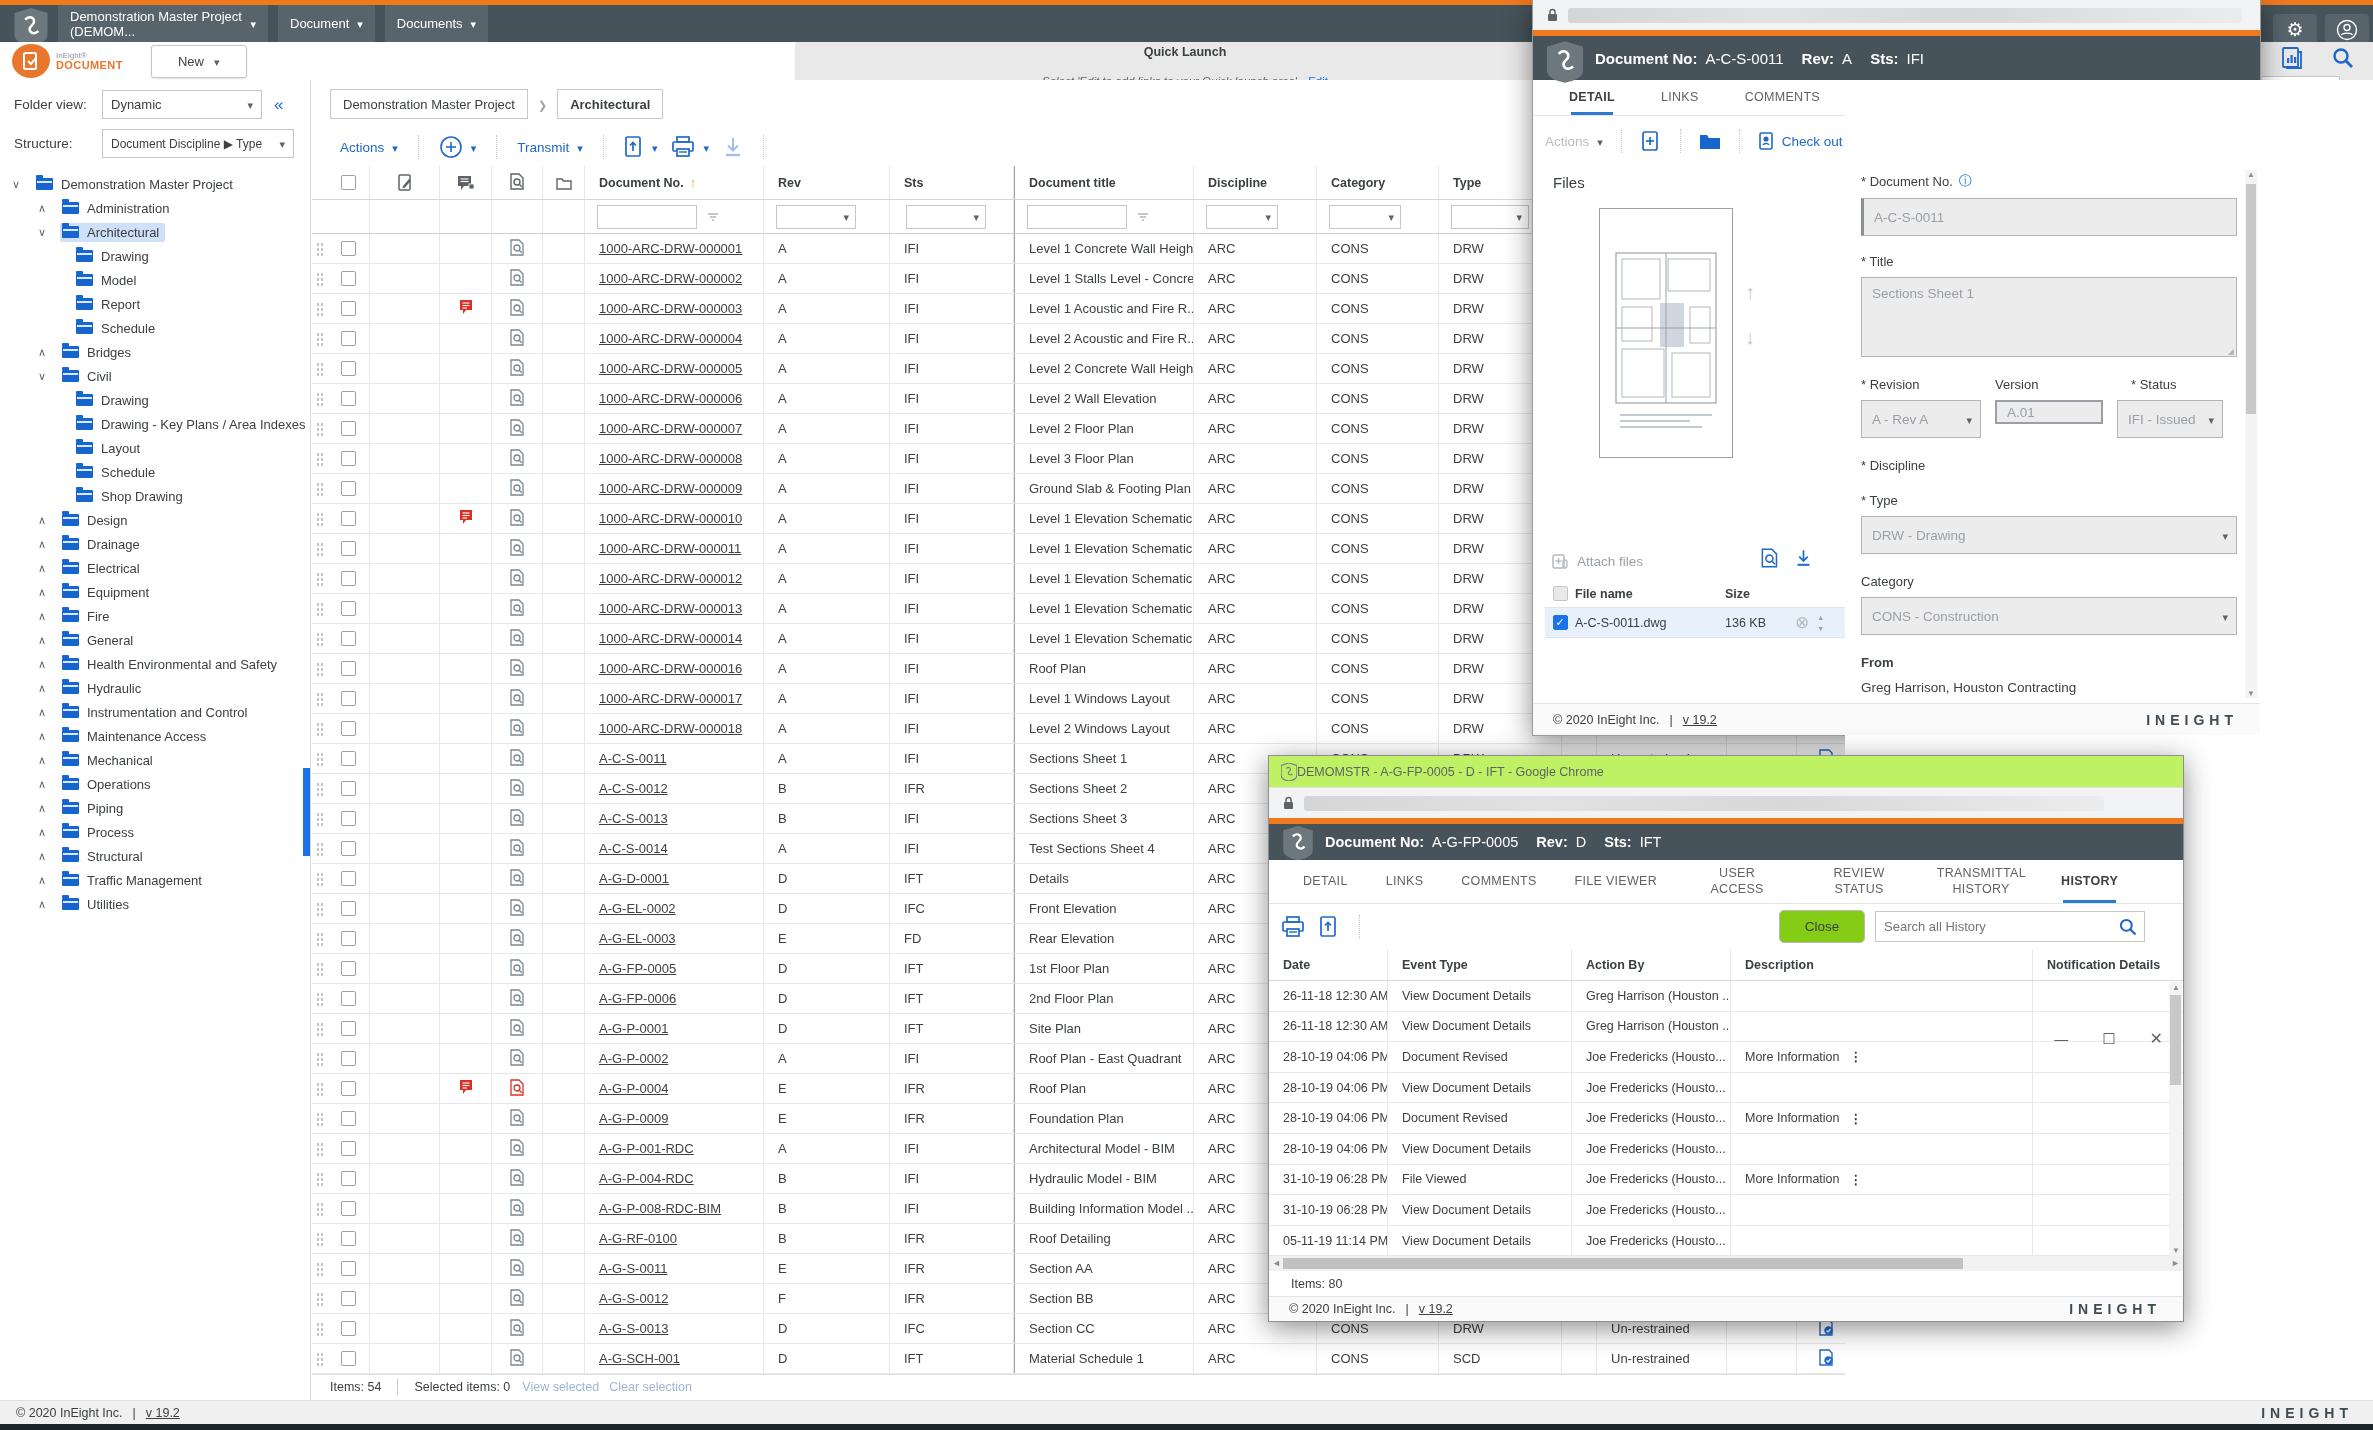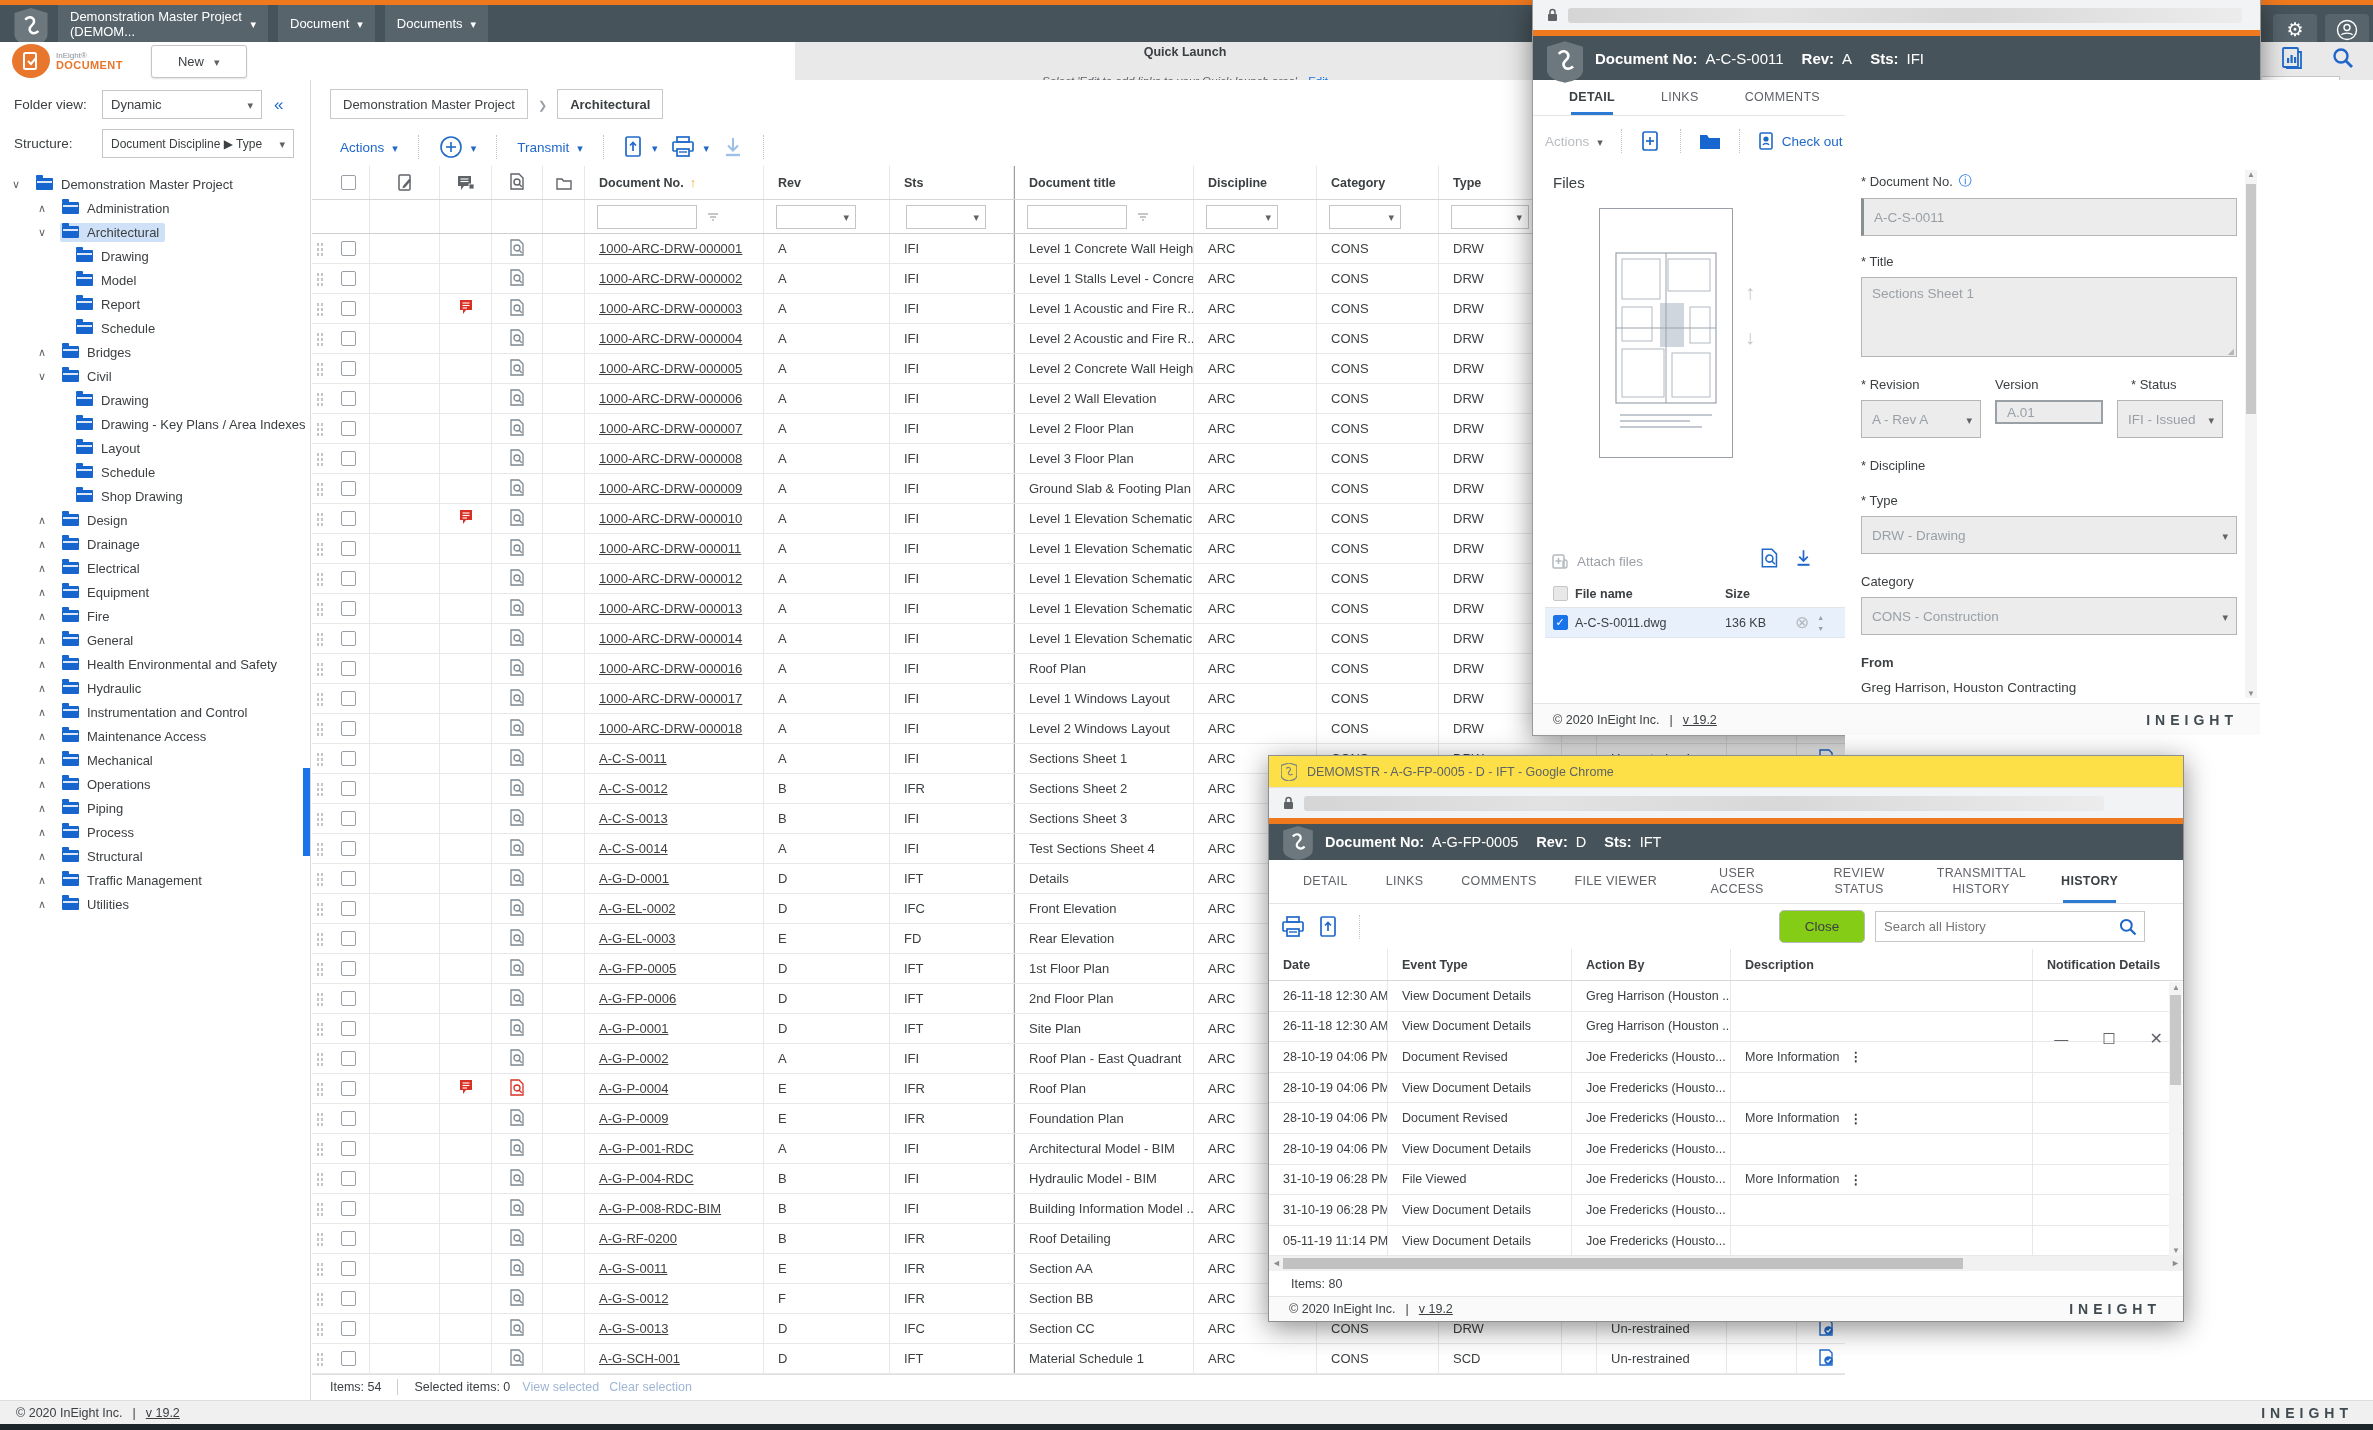--- a/index.html
+++ b/index.html
@@ -150,21 +150,21 @@
 .info-i{color:#1a73e8;font-size:13px;margin-left:6px}
 .info-i::before{content:"ⓘ"}
 .dark-ic{color:#5f6368}
 .remx{color:#b4b9be;font-size:17px}
 .remx::before{content:"⊗"}
 .kebab{font-weight:700;color:#3c4043;margin-left:10px;letter-spacing:0}
 .kebab::before{content:"⋮"}
 .upar::before{content:"↑"}
 .dnar::before{content:"↓"}
 
-.wtitle{background:#fde047;border-bottom:1px solid #e0e0e0;display:flex;align-items:center;font-size:12.5px;color:#5f6368;gap:10px;padding-left:12px}
+.wtitle{background:#bef264;border-bottom:1px solid #e0e0e0;display:flex;align-items:center;font-size:12.5px;color:#5f6368;padding-left:12px}
 .wctl{position:absolute;top:0;height:100%;display:flex;align-items:center;gap:34px;right:20px;color:#5f6368;font-size:14px}
 .h-cols{display:flex;border-bottom:1px solid #d8d8d8;font-weight:700;font-size:12.5px;color:#3c4043}
 .h-cols>div,.h-row>div{padding-left:14px;display:flex;align-items:center;border-right:1px solid #e6e8ea;overflow:hidden;white-space:nowrap}
 .h-row{display:flex;border-bottom:1px solid #e6e8ea;font-size:12.5px;color:#3c4043}
 .hc1{width:119px}.hc2{width:184px}.hc3{width:159px}.hc4{width:302px}.hc5{width:137px;border-right:none!important}
 .hscroll{position:absolute;left:0;width:100%;height:15px;background:#f1f1f1}
 .hscroll .thumb{position:absolute;top:2px;height:11px;background:#c1c1c1}
 </style>
 </head>
 <body>
@@ -2135,21 +2135,21 @@
           <div class="cell c-i2"></div>
           <div class="cell c-i3">
             <span class="vicon"><svg width="15" height="17" viewBox="0 0 15 17">
                 <path d="M1 1h8l4 4v11H1z" fill="none" stroke="currentColor" stroke-width="1.3"></path>
                 <circle cx="7" cy="9" r="3" fill="none" stroke="currentColor" stroke-width="1.3"></circle>
                 <line x1="9.2" y1="11.2" x2="11.8" y2="13.8" stroke="currentColor" stroke-width="1.3"></line>
               </svg></span>
           </div>
           <div class="cell c-i4"></div>
           <div class="cell c-no">
-            <a class="doclink">A-G-RF-0200</a>
+            <a class="doclink">A-G-RF-0100</a>
           </div>
           <div class="cell c-rev">B</div>
           <div class="cell c-sts">IFR</div>
           <div class="cell c-title">Roof Detailing</div>
           <div class="cell c-disc">ARC</div>
           <div class="cell c-cat"></div>
           <div class="cell c-type"></div>
           <div class="cell c-gap"></div>
           <div class="cell c-rst"></div>
           <div class="cell c-sp"></div>

